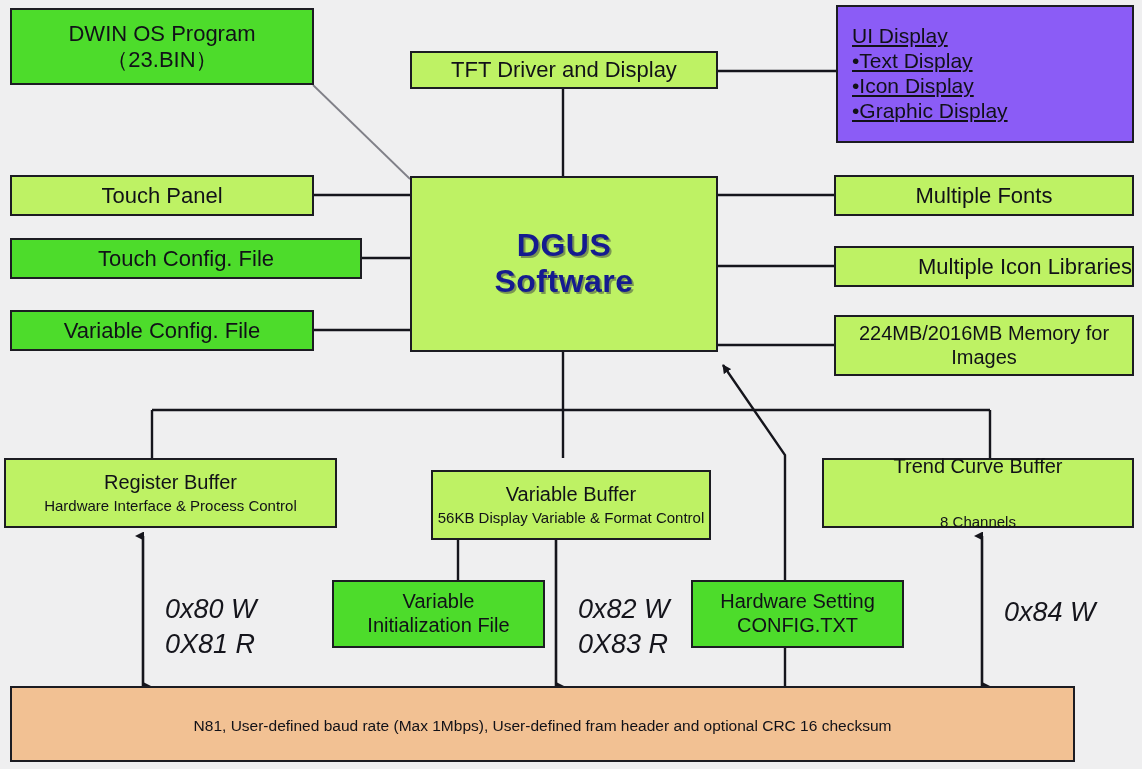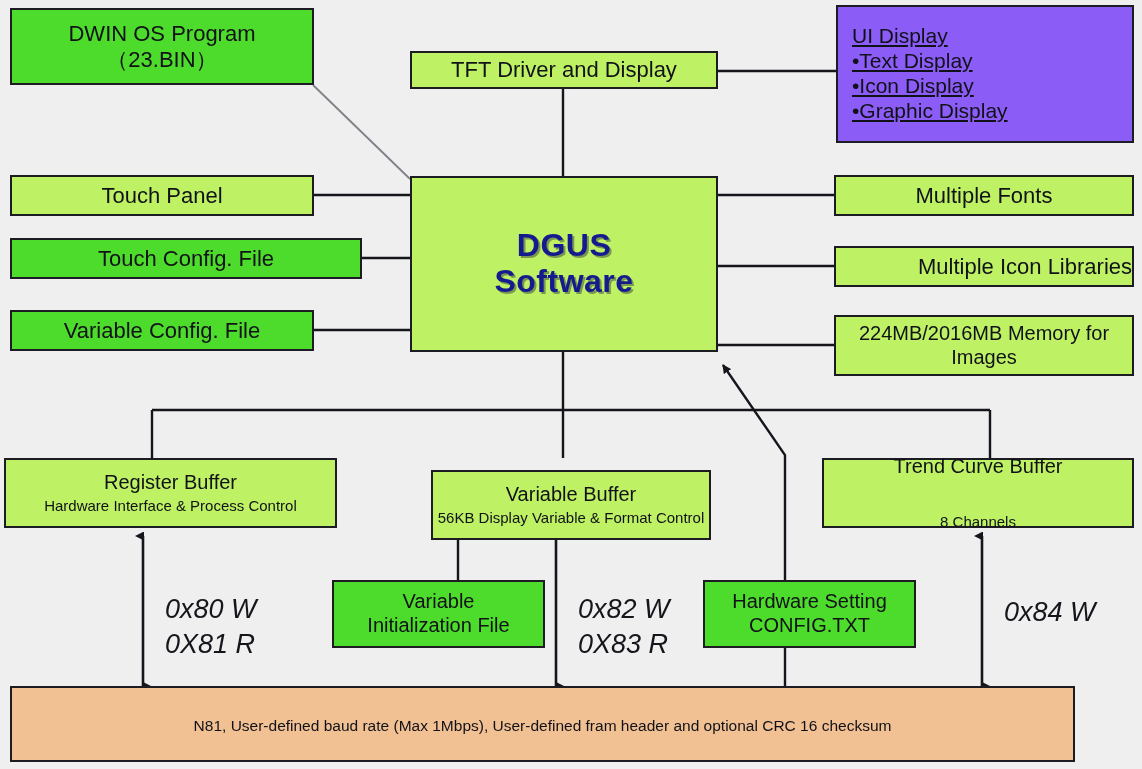--- a/index.html
+++ b/index.html
@@ -207,21 +207,21 @@
 
   <div class="addr-label" style="left:1004px; top:595px;">
     <div>0x84 W</div>
   </div>
 
   <div class="node fill-green" style="left:285px; top:580px; width:213px; height:68px;margin-left:47px;">
     <div class="title-sm">Variable</div>
     <div class="title-sm">Initialization File</div>
   </div>
 
-  <div class="node fill-green" style="left:691px; top:580px; width:213px; height:68px;margin-left:12px;">
+  <div class="node fill-green" style="left:691px; top:580px; width:213px; height:68px;">
     <div class="title-sm">Hardware Setting</div>
     <div class="title-sm">CONFIG.TXT</div>
   </div>
 
   <div class="node fill-peach" style="left:10px; top:686px; width:1065px; height:76px;">
     <div class="sub-wide">N81, User-defined baud rate (Max 1Mbps), User-defined fram header and optional CRC 16 checksum</div>
   </div>
 
 </div>
 

